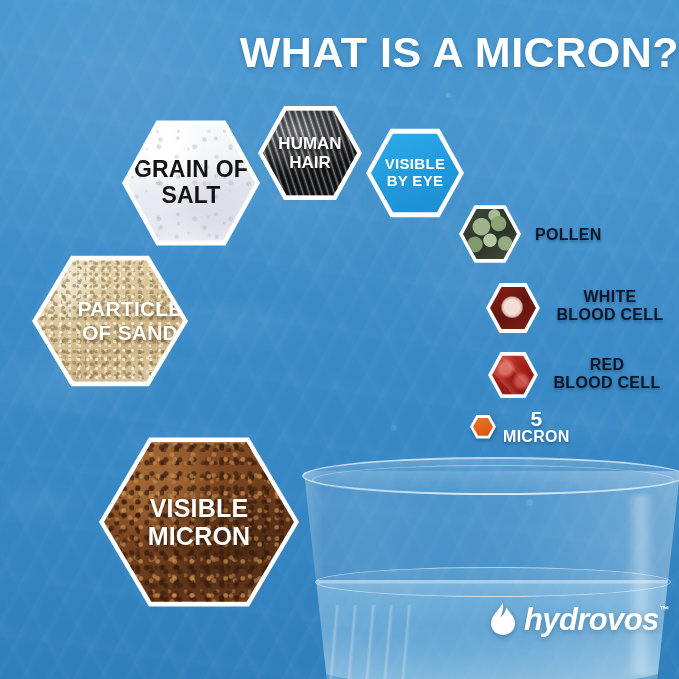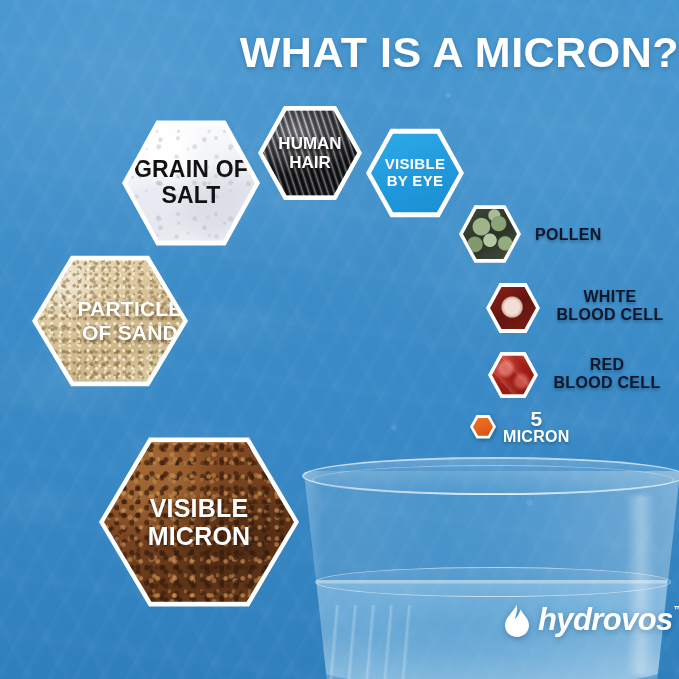--- a/index.html
+++ b/index.html
@@ -349,24 +349,24 @@
     top: 40px;
     width: 30px;
     height: 180px;
     background: linear-gradient(90deg, rgba(255,255,255,.00), rgba(255,255,255,.34), rgba(255,255,255,.00));
     filter: blur(2px);
   }
 
   
   .logo {
     position: absolute;
-    left: 504px;
+    left: 490px;
     top: 602px;
     display: flex;
-    align-items: flex-end;
+    align-items: flex-start;
     gap: 8px;
     filter: drop-shadow(0 2px 3px rgba(8,48,82,.35));
   }
   .logo-word {
     position: relative;
     color: #ffffff;
     font-size: 31px;
     font-weight: bold;
     font-style: italic;
     letter-spacing: -.6px;

